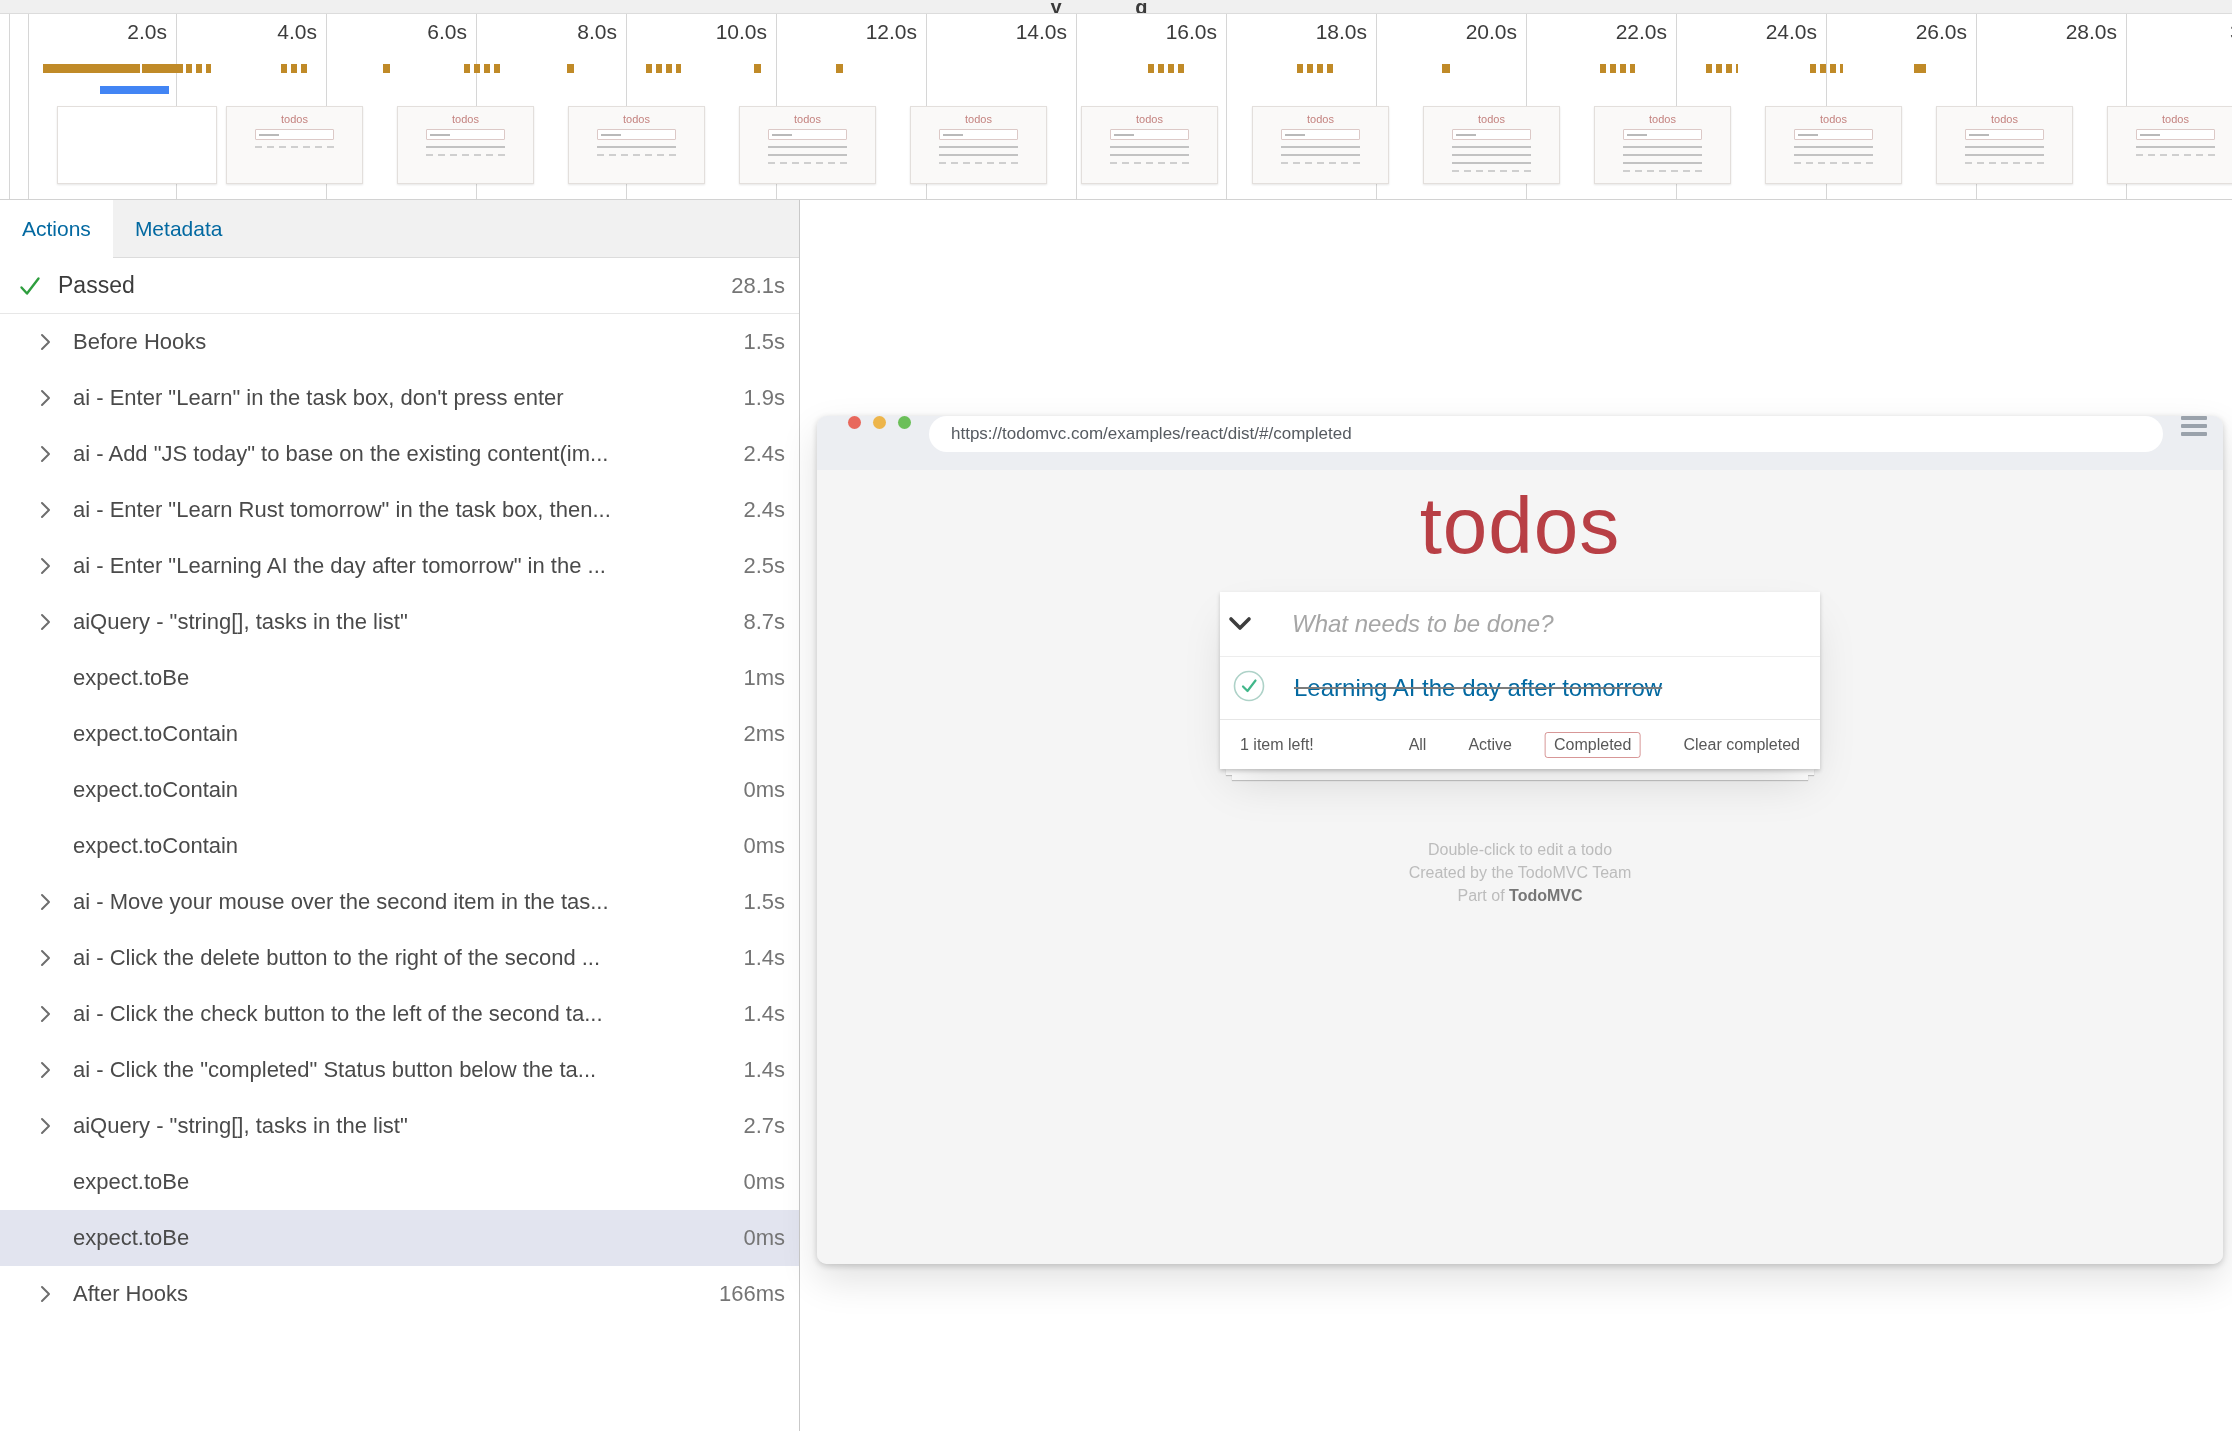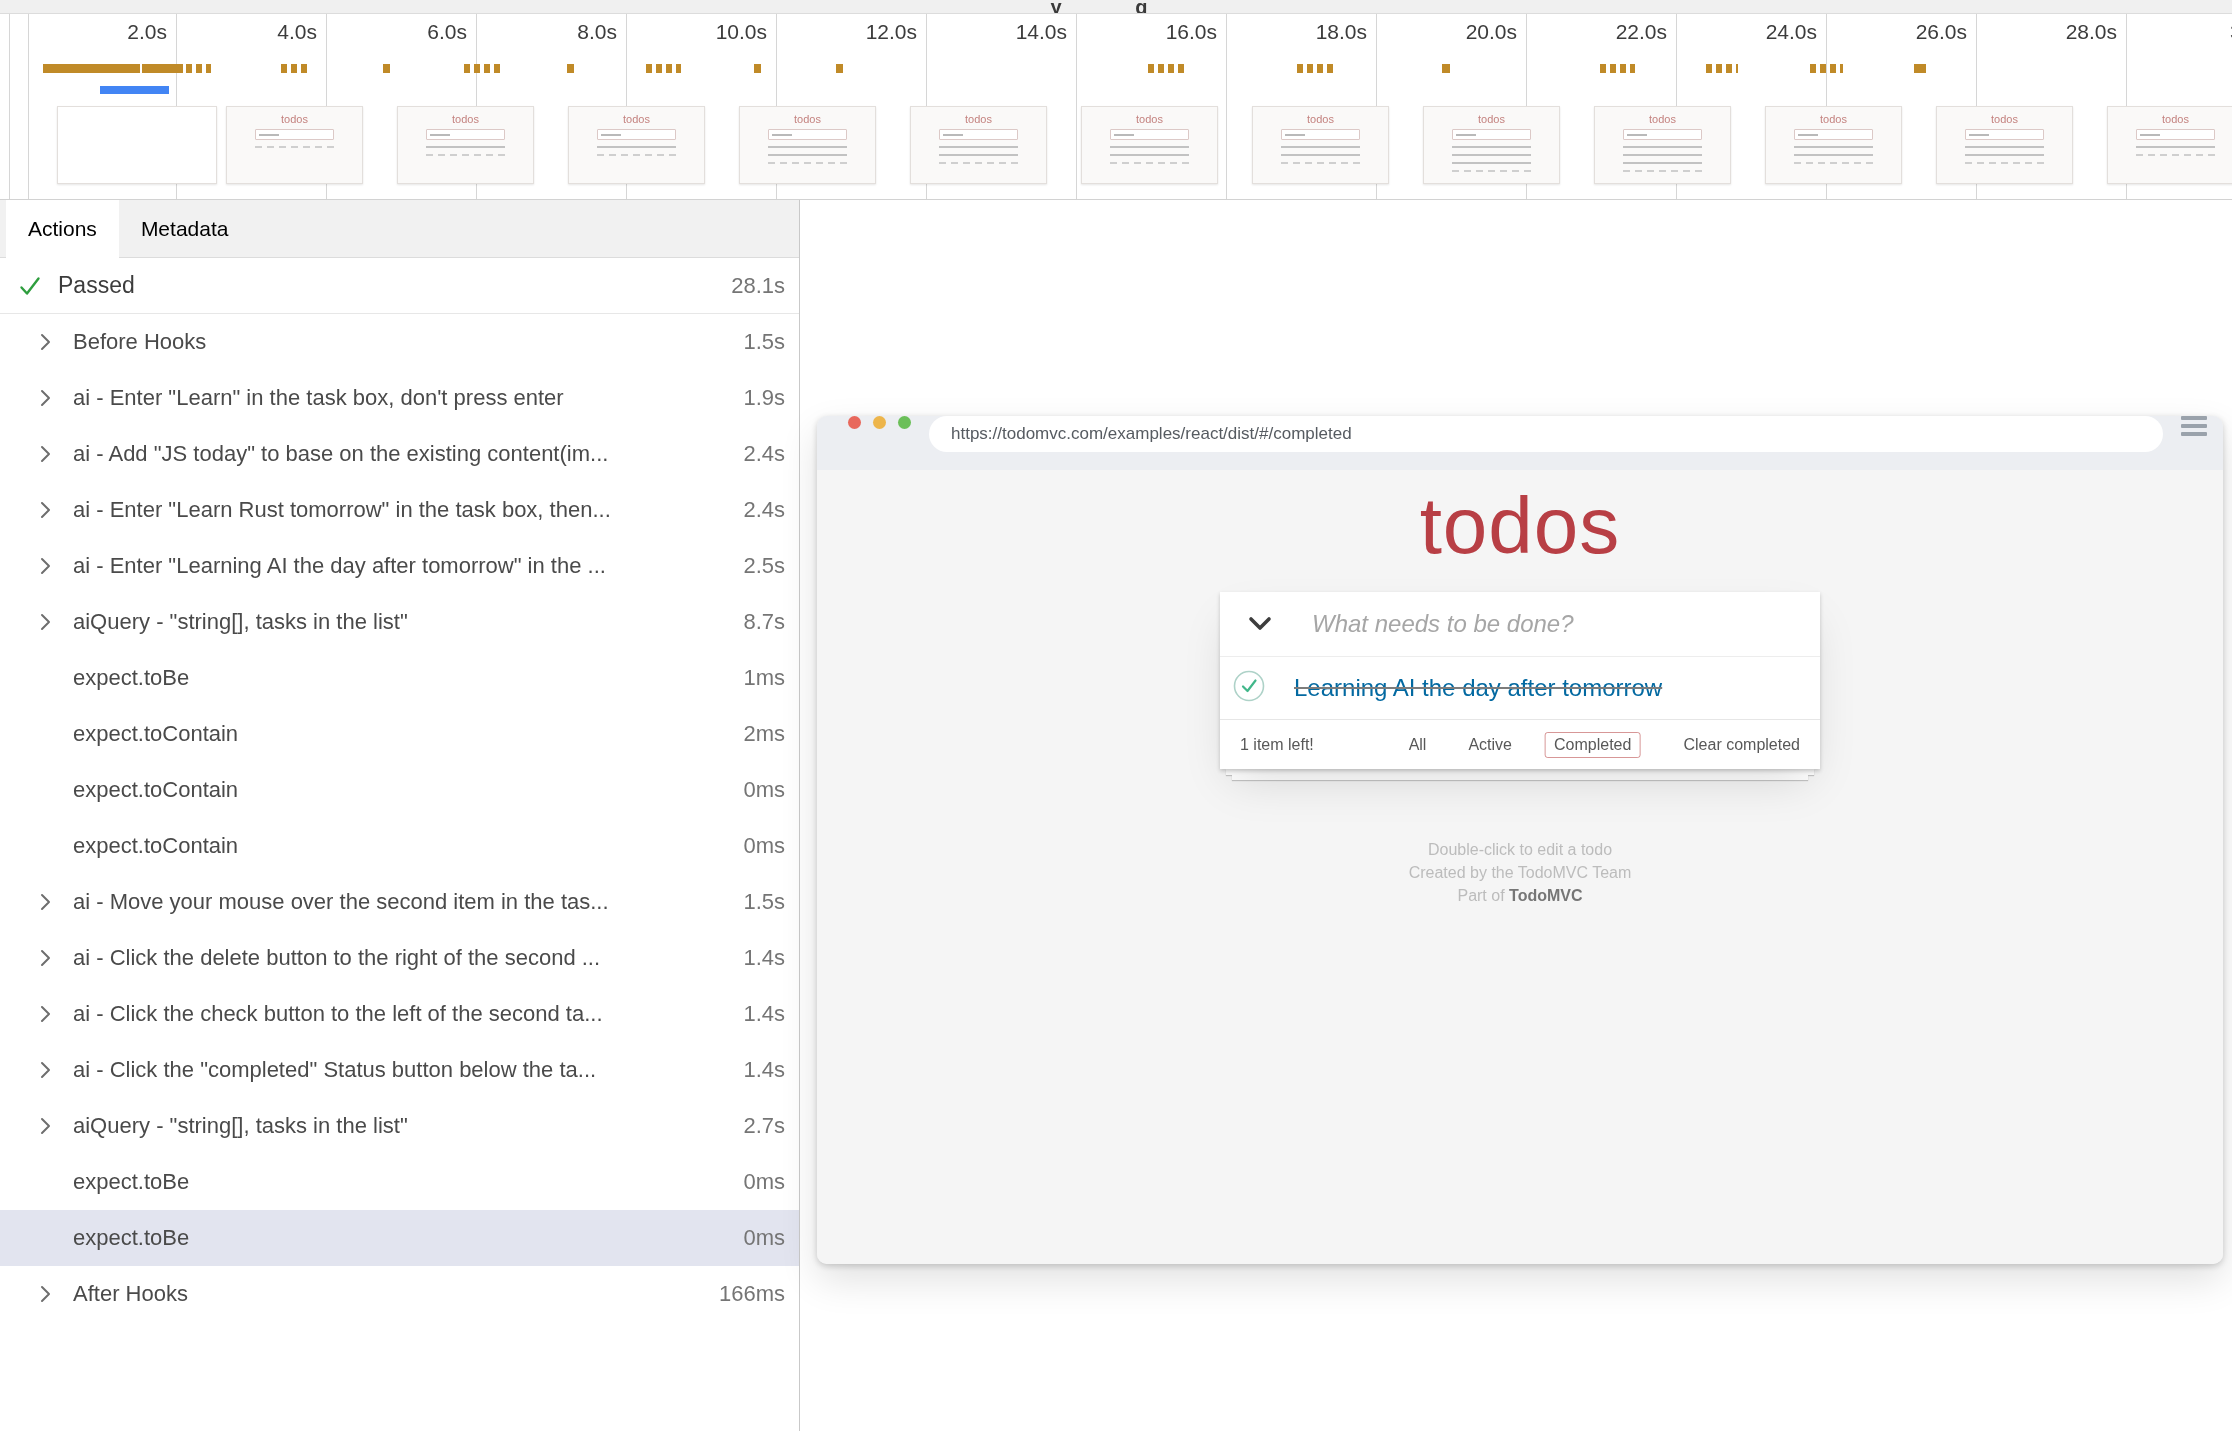--- a/index.html
+++ b/index.html
@@ -30,21 +30,21 @@
     margin-top:4px; border-radius:1px; display:flex; align-items:center; }
   .thumb .m-input i { display:block; width:26%; height:2px; background:#b9b9b9; margin-left:3px; }
   .thumb .m-item { width:58%; height:2px; background:#c2c2c2; margin-top:6px; }
   .thumb .m-footer { width:58%; height:2px; margin-top:6px;
     background:repeating-linear-gradient(90deg,#cfcfcf 0 7px, transparent 7px 12px); }
   
   .main { display:flex; height:1231px; }
   .left-panel { width:800px; border-right:1px solid #c9c9c9; display:flex; flex-direction:column; background:#fff; }
   .right-panel { flex:1; display:flex; flex-direction:column; background:#fff; min-width:0; }
   .tabbar { height:58px; flex:0 0 58px; background:#f1f1f1; border-bottom:1px solid #dcdcdc;
-    display:flex; align-items:stretch; font-size:21px; color:#000000; position:relative;padding-left:6px; }
+    display:flex; align-items:stretch; font-size:21px; color:#0369a1; position:relative; }
   .tab { padding:0 22px; display:flex; align-items:center; cursor:default; }
   .tab.active { background:#fff; margin-bottom:-1px; }
   .tab-icon-right { position:absolute; right:16px; top:50%; transform:translateY(-50%); }
   
   .status-row { height:56px; flex:0 0 56px; border-bottom:1px solid #e7e7e7; display:flex;
     align-items:center; padding:0 14px; font-size:23px; color:#3c3c3c; }
   .status-row .check { margin:0 16px 0 4px; display:flex; }
   .duration { margin-left:auto; color:#757575; font-size:22px; white-space:nowrap; padding-left:10px; }
   .action-row { height:56px; flex:0 0 56px; display:flex; align-items:center;
     padding:0 14px 0 39px; font-size:22px; color:#4a4a4a; }
@@ -61,21 +61,21 @@
   .url-pill { flex:1; height:36px; margin-left:6px; margin-right:18px; background:#fff;
     border-radius:18px; display:flex; align-items:center; padding:0 22px;
     font-size:17px; color:#565b61; white-space:nowrap; overflow:hidden; }
   .hamburger { display:flex; flex-direction:column; gap:4px; }
   .hamburger i { display:block; width:26px; height:4px; background:#9aa2ab; border-radius:1px; }
   .page { height:794px; display:flex; flex-direction:column; align-items:center; background:#f5f5f5; }
   .todos-title { margin:10px 0 0; font-size:80px; font-weight:200; line-height:1.15;
     color:#b83f45; letter-spacing:1px; }
   .todoapp { width:600px; margin-top:20px; background:#fff; position:relative;
     box-shadow:0 2px 4px rgba(0,0,0,.2), 0 20px 45px -12px rgba(0,0,0,.15); }
-  .new-todo { height:64px; display:flex; align-items:center; padding-left:24px; }
+  .new-todo { height:64px; display:flex; align-items:center; padding-left:4px; }
   .toggle-all { margin:0 0 0 4px; display:flex; }
   .placeholder { margin-left:40px; font-size:24px; font-style:italic; color:#a6a6a6; }
   .todo-row { height:63px; border-top:1px solid #ededed; display:flex; align-items:center; padding-left:12px; }
   .todo-text { margin-left:28px; font-size:24px; color:#0369a1;
     text-decoration:line-through; text-decoration-color:#7c7c7c; }
   .app-footer { height:50px; border-top:1px solid #e6e6e6; display:flex; align-items:center;
     padding:0 20px; font-size:16px; color:#585858; position:relative; }
   .filters { position:absolute; left:50%; transform:translateX(-50%); display:flex;
     align-items:center; gap:24px; }
   .filter { padding:3px 8px; border:1px solid transparent; border-radius:3px; }

